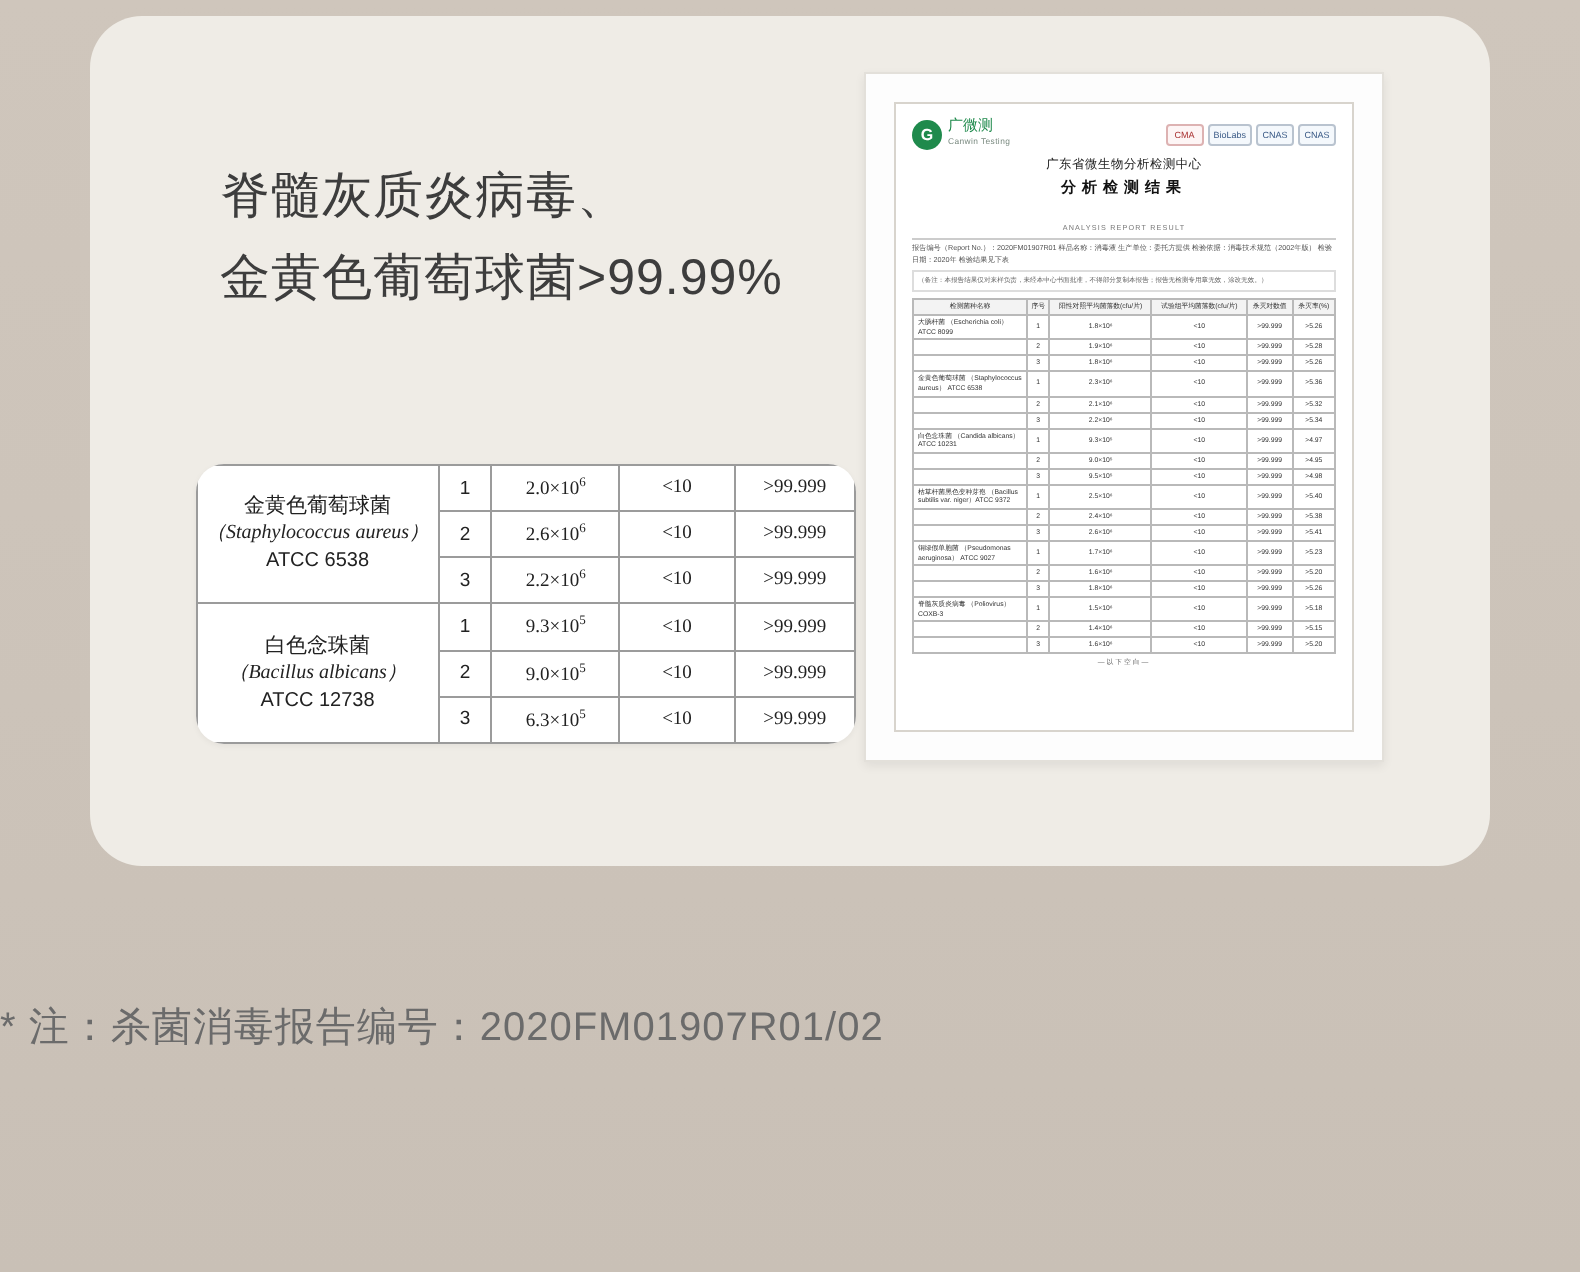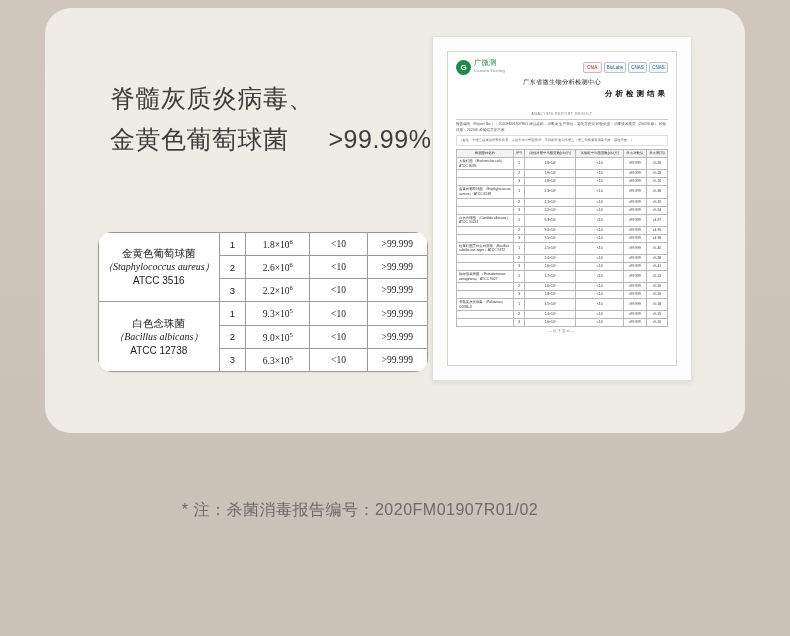--- a/index.html
+++ b/index.html
@@ -34,21 +34,21 @@
     letter-spacing: 0.5px;
     white-space: nowrap;
   }
   .headline .star {
     color: #3d3d3d;
     margin-right: 4px;
     font-size: 22px;
   }
   .headline .line2 { padding-left: 22px; font-family: Liberation Serif, serif; }
   .headline .line3 { padding-left: 22px; }
-  .pct { font-size: 25px; margin-left: 40px; }
+  .pct { font-size: 25px; }
 
   
   .table-panel {
     position: absolute;
     left: 98px; top: 232px;
     width: 330px; height: 140px;
     background: #ffffff;
     border-radius: 14px;
     overflow: hidden;
     box-shadow: 0 1px 3px rgba(0,0,0,0.05);
@@ -125,21 +125,21 @@
   }
   .mini-badge.r { color: #a33; border-color: #ddb2b2; background: #fdf5f5; }
   .doc-org {
     text-align: center;
     font-size: 6.2px;
     color: #222;
     letter-spacing: .3px;
     margin: 1px 0 2px;
   }
   .doc-title {
-    text-align: right;
+    text-align: center;
     font-size: 7.5px;
     color: #111;
     letter-spacing: 3px;
     font-weight: bold;
     margin-bottom: 13px;
   }
   .doc-sub {
     text-align: center;
     font-size: 3.6px;
     color: #777;
@@ -177,22 +177,21 @@
     color: #666;
     margin-top: 2px;
     letter-spacing: 1px;
   }
 
   
   .footnote {
     position: absolute;
     left: 0; top: 500px;
     width: 720px;
-    text-align: center;
-    font-size: 16px;
+    font-size: 20px;
     color: #6b6b6b;
     letter-spacing: .5px;
   }
 </style>
 </head>
 <body>
 
 <div class="page">
 
   <div class="card"></div>
@@ -204,24 +203,24 @@
     </div>
   </div>
 
   <div class="table-panel">
     <table class="strains">
       <tbody>
         <tr>
           <td class="name" rowspan="3">
             <div class="cn">金黄色葡萄球菌</div>
             <div class="it">（Staphylococcus aureus）</div>
-            <div>ATCC 3516</div>
+            <div>ATCC 6538</div>
           </td>
           <td class="num">1</td>
-          <td class="val"><span>1.8×10</span><sup>6</sup></td>
+          <td class="val"><span>2.0×10</span><sup>6</sup></td>
           <td class="lt">&lt;10</td>
           <td class="rate">&gt;99.999</td>
         </tr>
         <tr>
           <td class="num">2</td>
           <td class="val"><span>2.6×10</span><sup>6</sup></td>
           <td class="lt">&lt;10</td>
           <td class="rate">&gt;99.999</td>
         </tr>
         <tr>

